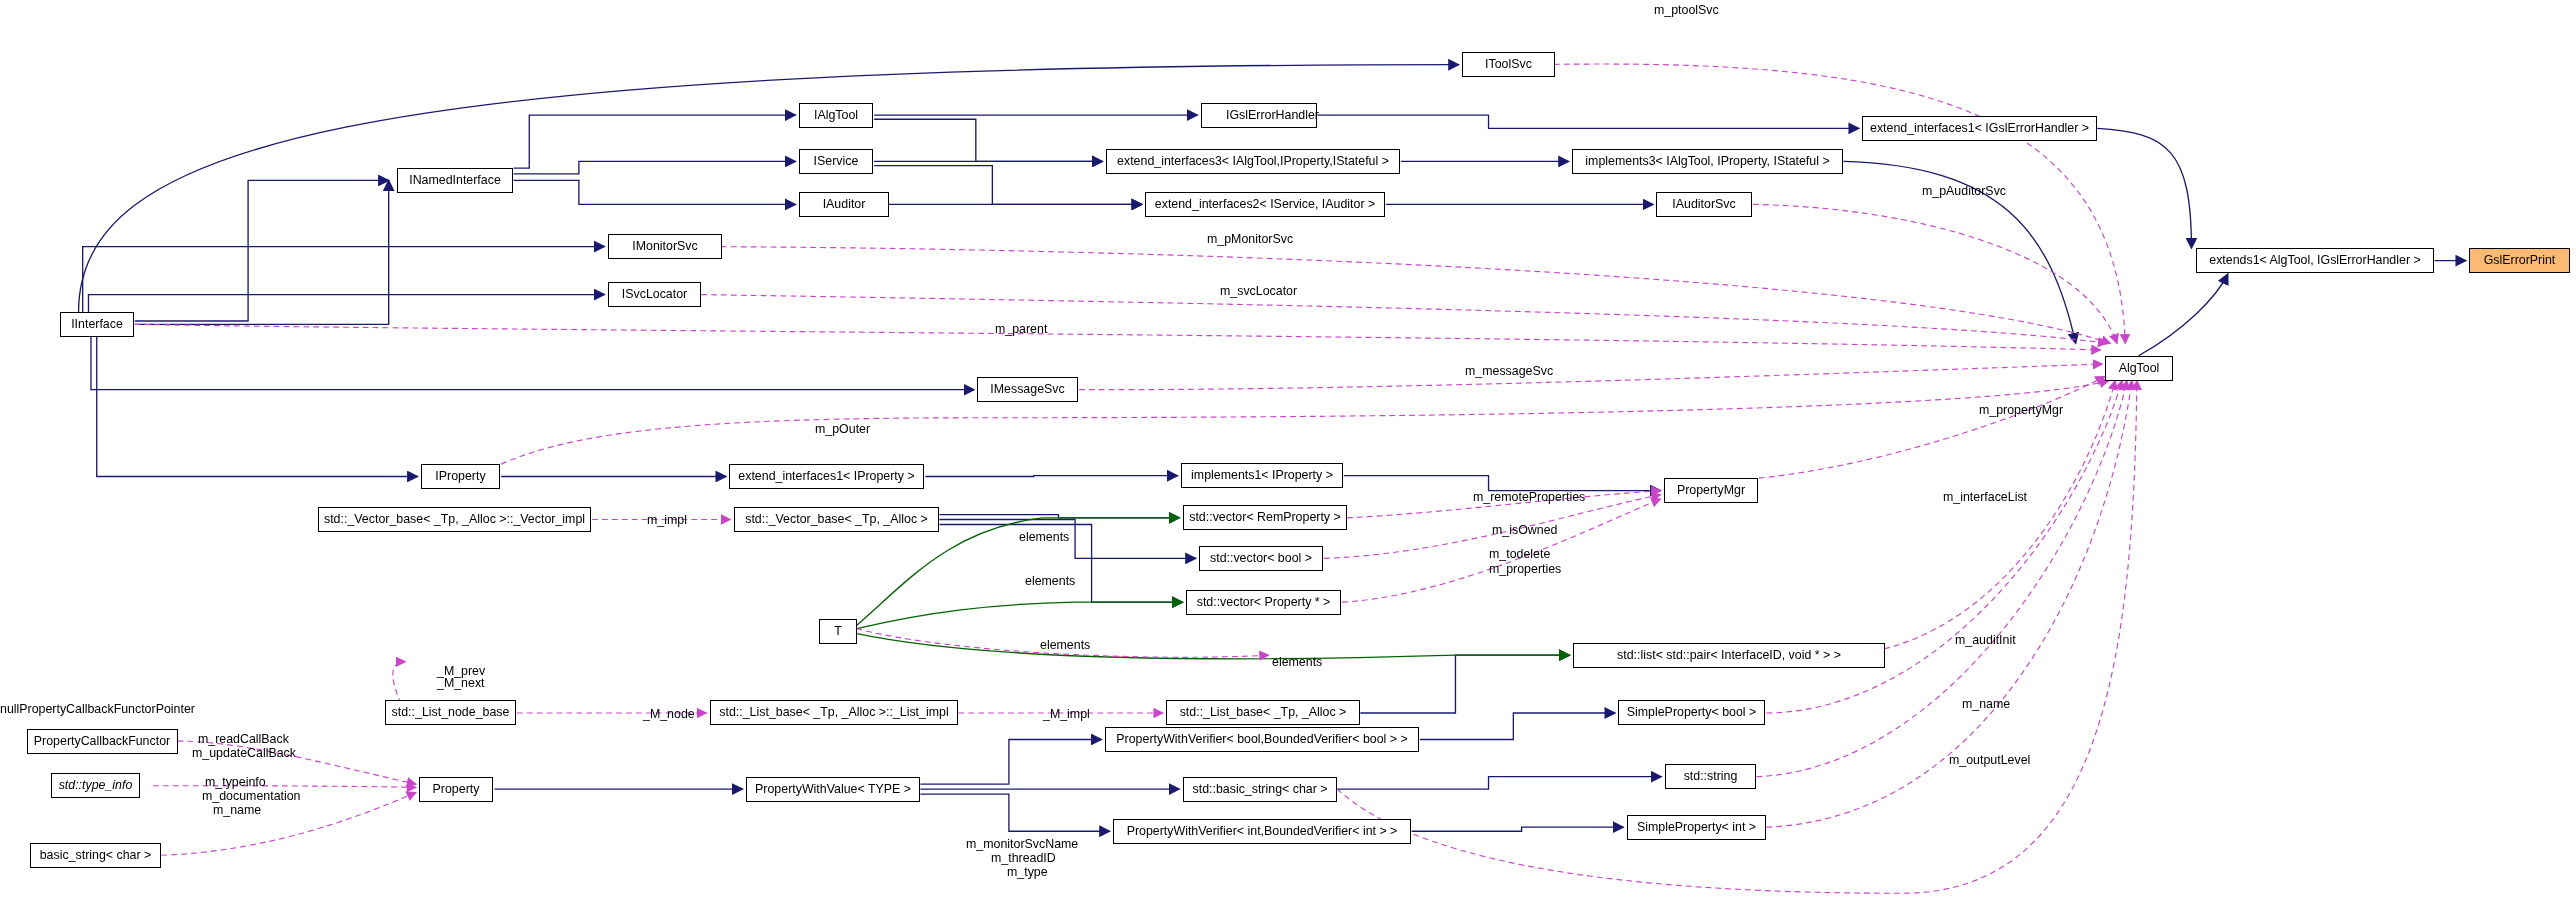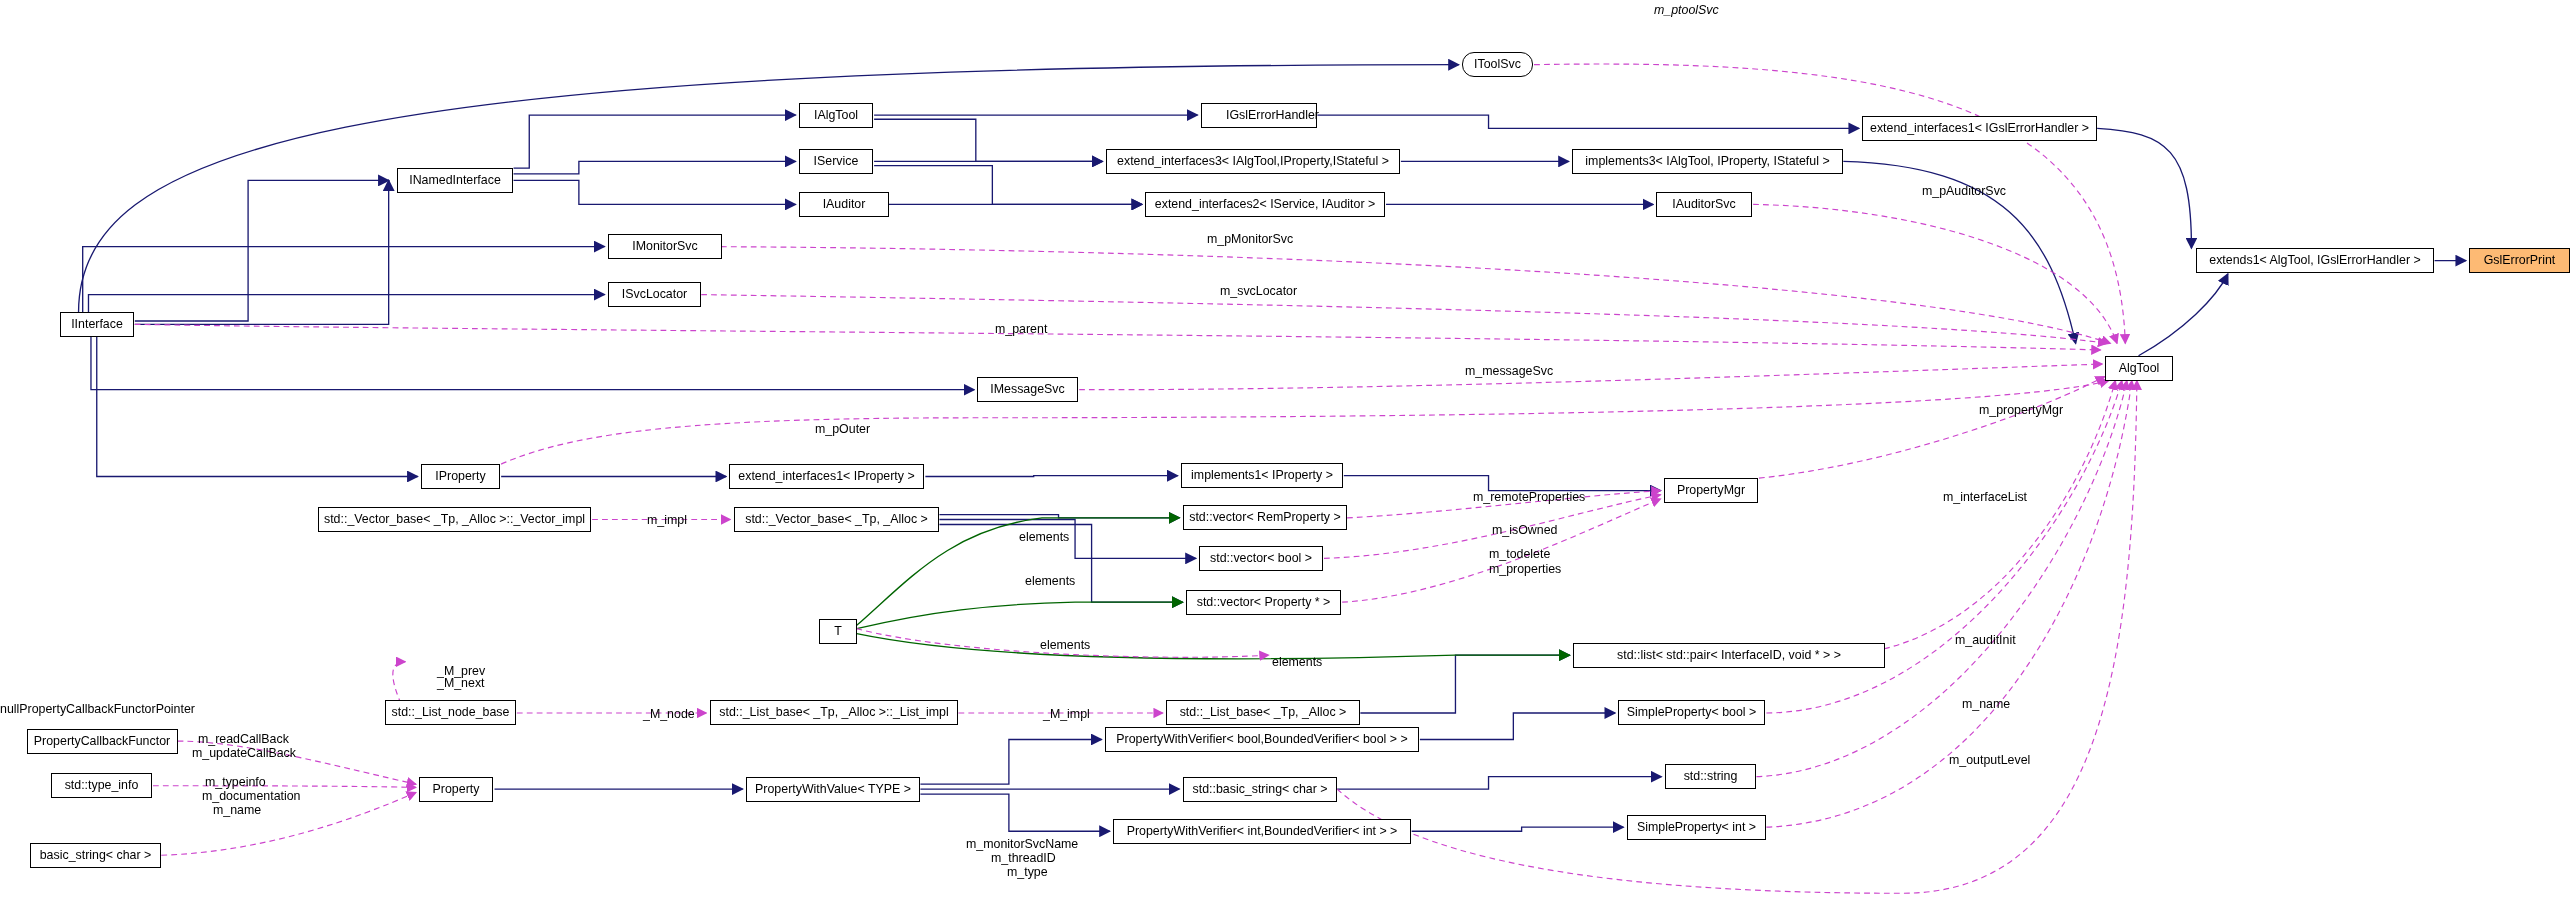--- a/index.html
+++ b/index.html
@@ -117,21 +117,21 @@
     <path class="usg" d="M1159,862 L1406,862" marker-end="url(#arrUsg)"></path>
     <path class="usg" d="M490,862 C470,820 470,800 490,800" marker-end="url(#arrUsg)"></path>
     <path class="usg" d="M215,896 C300,896 420,930 503,948" marker-end="url(#arrUsg)"></path>
     <path class="usg" d="M185,950 C300,950 420,950 503,952" marker-end="url(#arrUsg)"></path>
     <path class="usg" d="M195,1034 C320,1030 430,990 503,958" marker-end="url(#arrUsg)"></path>
     <path class="usg" d="M1036,760 C1150,790 1400,800 1534,792" marker-end="url(#arrUsg)"></path>
     <path class="usg" d="M1617,954 C1700,1030 1900,1080 2300,1080 C2540,1080 2580,800 2584,460" marker-end="url(#arrUsg)"></path>
     <path class="usg" d="M606,561 C700,520 850,505 1180,505 C1600,505 2400,500 2550,460" marker-end="url(#arrUsg)"></path>
   </svg>
 
-  <div class="node" style="left:1462px;top:52px;width:71px;border-radius:12px;">
+  <div class="node" style="left:1462px;top:52px;width:93px;">
       <span>IToolSvc</span>
     </div>
   <div class="node" style="left:799px;top:103px;width:74px;">
       <span>IAlgTool</span>
     </div>
   <div class="node" style="left:1201px;top:103px;width:116px;padding-left:32px;">
       <span>IGslErrorHandler</span>
     </div>
   <div class="node" style="left:1862px;top:116px;width:235px;">
       <span>extend_interfaces1&lt; IGslErrorHandler &gt;</span>
@@ -222,21 +222,21 @@
     </div>
   <div class="node" style="left:1618px;top:700px;width:147px;">
       <span>SimpleProperty&lt; bool &gt;</span>
     </div>
   <div class="node" style="left:26.5px;top:729px;width:151px;">
       <span>PropertyCallbackFunctor</span>
     </div>
   <div class="node" style="left:1105px;top:727px;width:314px;">
       <span>PropertyWithVerifier&lt; bool,BoundedVerifier&lt; bool &gt; &gt;</span>
     </div>
-  <div class="node" style="left:51px;top:773px;width:101px;">
+  <div class="node" style="left:51px;top:773px;width:89px;font-style:italic;">
       <span>std::type_info</span>
     </div>
   <div class="node" style="left:419px;top:777px;width:74px;">
       <span>Property</span>
     </div>
   <div class="node" style="left:746px;top:777px;width:174px;">
       <span>PropertyWithValue&lt; TYPE &gt;</span>
     </div>
   <div class="node" style="left:1183px;top:777px;width:154px;">
       <span>std::basic_string&lt; char &gt;</span>
@@ -247,21 +247,21 @@
   <div class="node" style="left:1113px;top:819px;width:298px;">
       <span>PropertyWithVerifier&lt; int,BoundedVerifier&lt; int &gt; &gt;</span>
     </div>
   <div class="node" style="left:1627px;top:815px;width:139px;">
       <span>SimpleProperty&lt; int &gt;</span>
     </div>
   <div class="node" style="left:30px;top:843px;width:131px;">
       <span>basic_string&lt; char &gt;</span>
     </div>
 
-  <div class="edgelabel" style="left:1654px;top:3.3px;font-style:italic;">m_ptoolSvc</div>
+  <div class="edgelabel" style="left:1654px;top:3.3px;">m_ptoolSvc</div>
   <div class="edgelabel" style="left:1922px;top:184px;">m_pAuditorSvc</div>
   <div class="edgelabel" style="left:1207px;top:232px;">m_pMonitorSvc</div>
   <div class="edgelabel" style="left:1220px;top:284px;">m_svcLocator</div>
   <div class="edgelabel" style="left:995px;top:322px;">m_parent</div>
   <div class="edgelabel" style="left:1465px;top:364px;">m_messageSvc</div>
   <div class="edgelabel" style="left:1935px;top:403px;padding-left:44px;">m_propertyMgr</div>
   <div class="edgelabel" style="left:815px;top:422px;">m_pOuter</div>
   <div class="edgelabel" style="left:1943px;top:490px;">m_interfaceList</div>
   <div class="edgelabel" style="left:1473px;top:490px;">m_remoteProperties</div>
   <div class="edgelabel" style="left:647px;top:513px;">m_impl</div>

